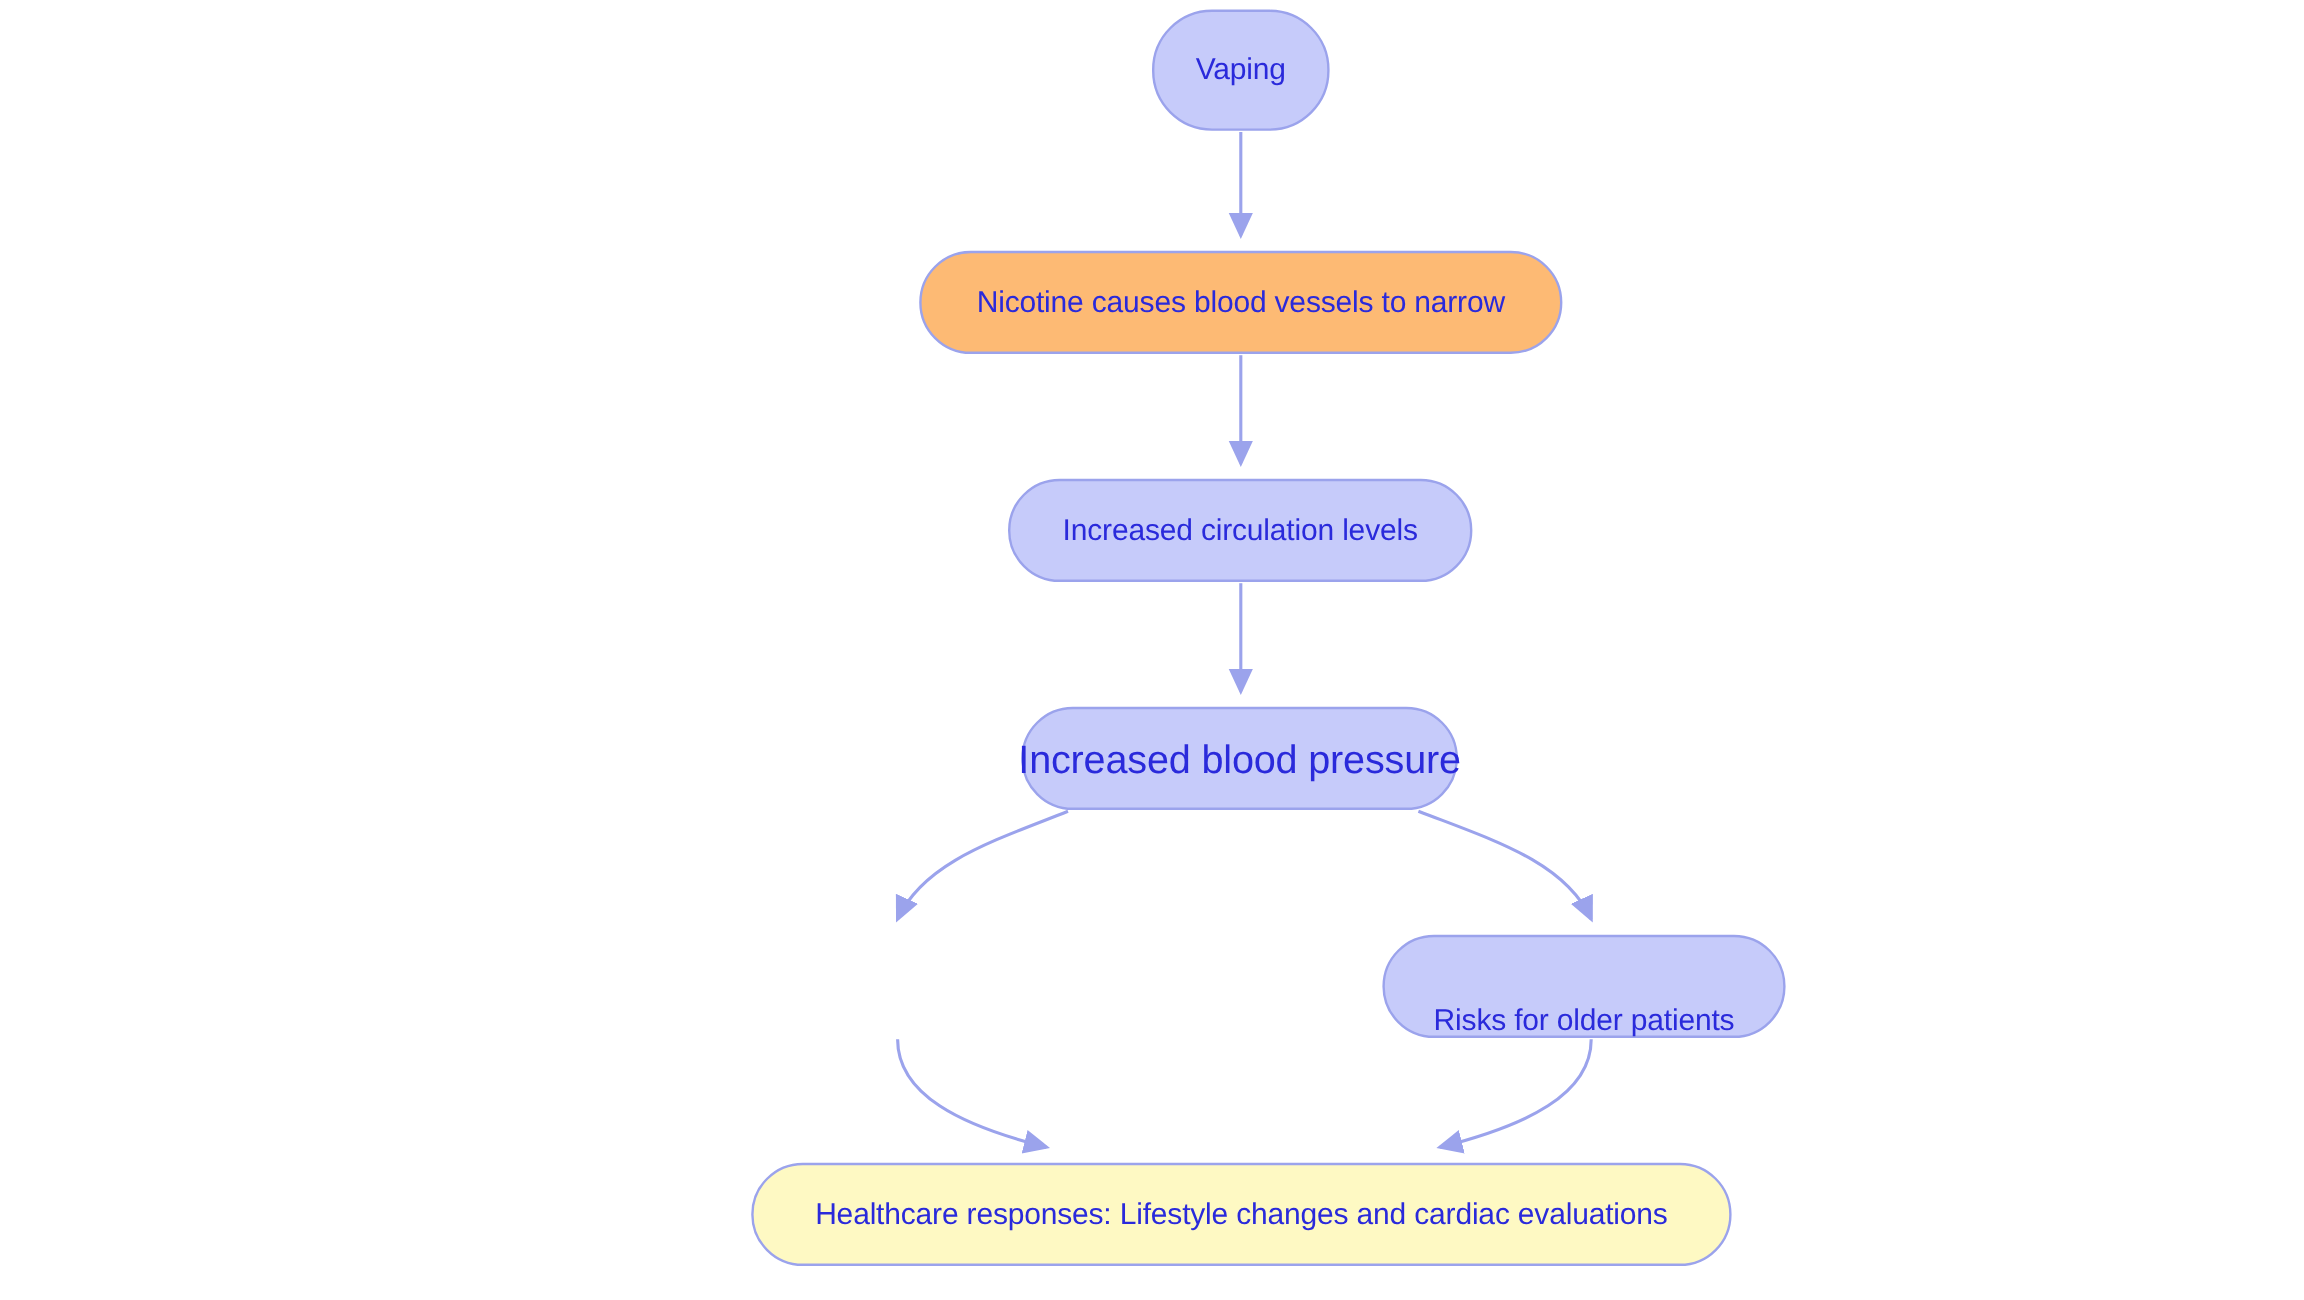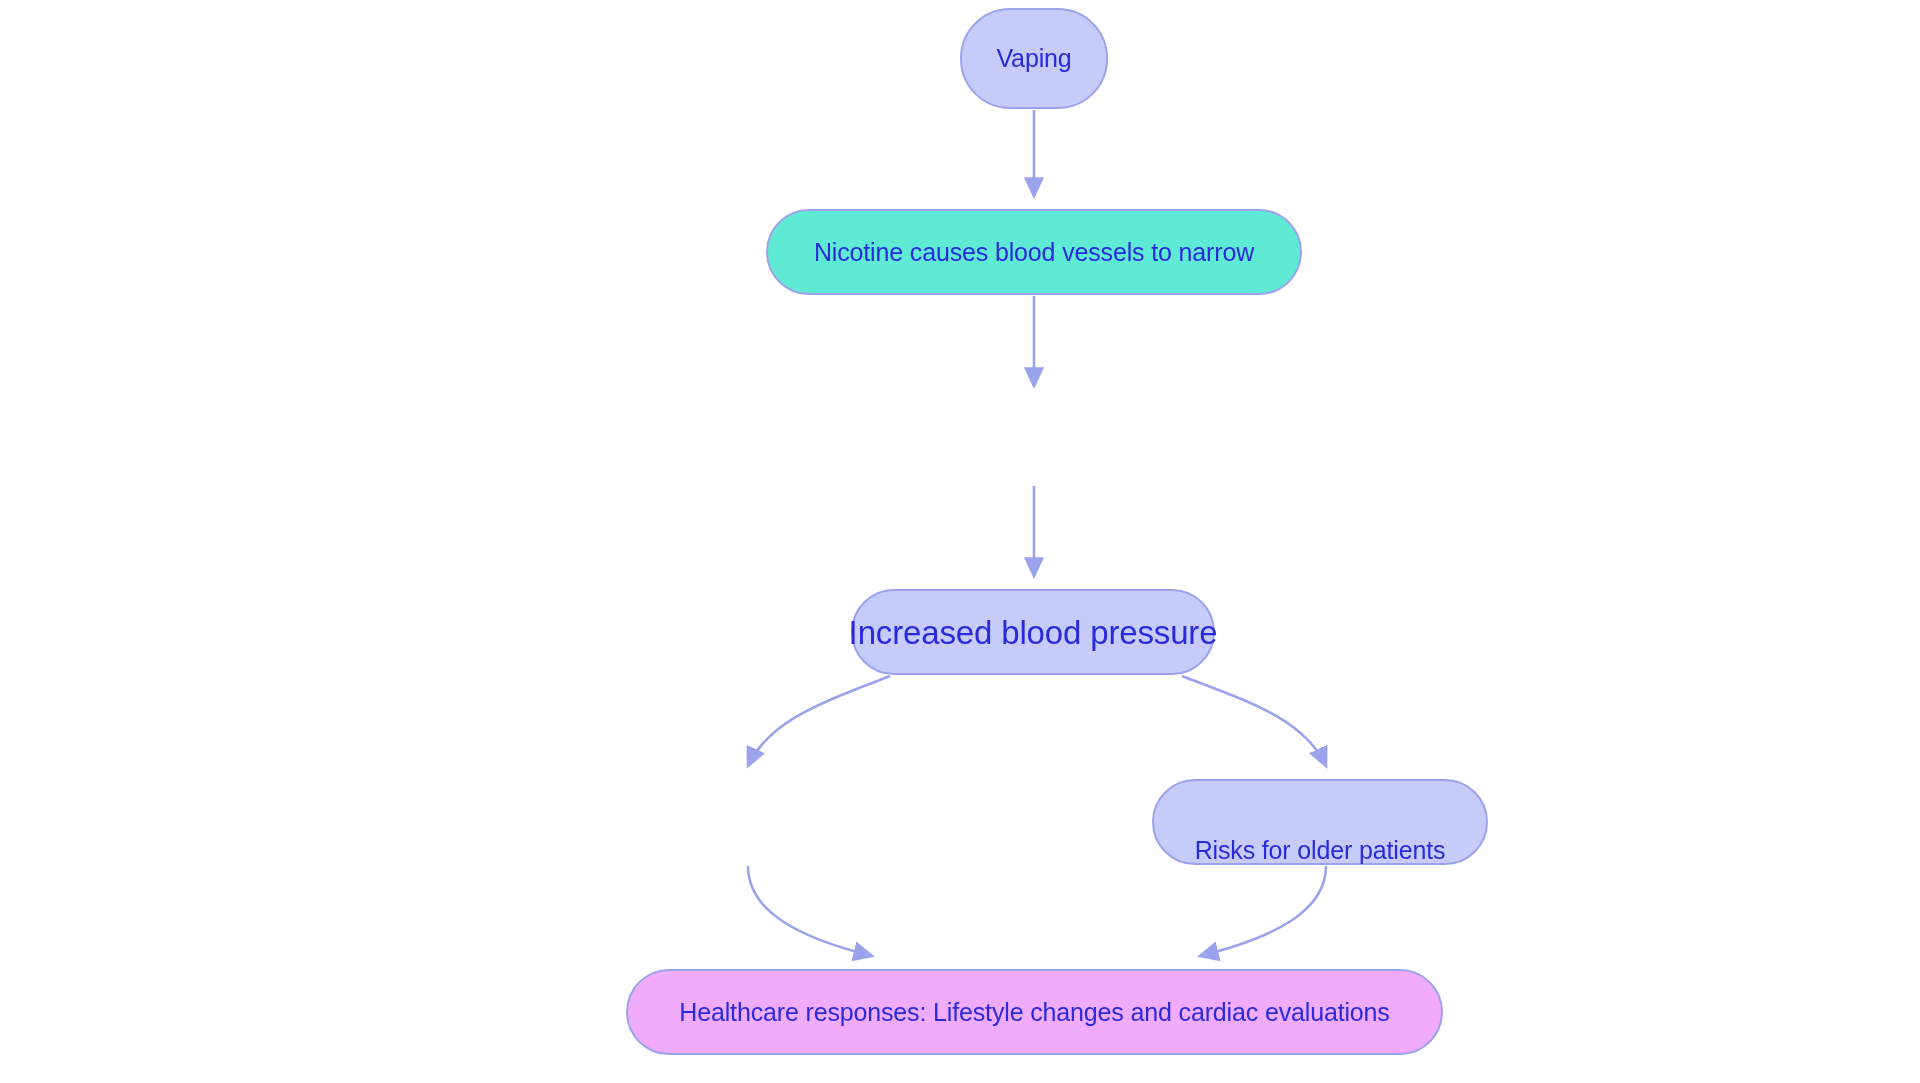--- a/index.html
+++ b/index.html
@@ -65,31 +65,34 @@
         <path d="M 1182 676 C 1244 700, 1304 718, 1326 766" fill="none" stroke="#9ba3ec" stroke-width="2.6" stroke-linecap="butt" marker-end="url(#arrowhead)"></path>
         <path d="M 748 866 C 748 912, 800 938, 872 956" fill="none" stroke="#9ba3ec" stroke-width="2.6" stroke-linecap="butt" marker-end="url(#arrowhead)"></path>
         <path d="M 1326 866 C 1326 912, 1272 938, 1200 956" fill="none" stroke="#9ba3ec" stroke-width="2.6" stroke-linecap="butt" marker-end="url(#arrowhead)"></path>
       </g>
   </svg>
 
   <div class="node" style="left: 960px; top: 8px; width: 148px; height: 101px; border-radius: 50px; font-size: 25px; background: rgb(198, 203, 250); border-color: rgb(155, 163, 236); color: rgb(42, 42, 219);">
     <span class="node-label">Vaping</span>
   </div>
 
-  <div class="node" style="left: 766px; top: 209px; width: 536px; height: 86px; border-radius: 43px; font-size: 25px; background: #5eead4; border-color: rgb(155, 163, 236); color: rgb(42, 42, 219);">
+  <div class="node" style="left: 766px; top: 209px; width: 536px; height: 86px; border-radius: 43px; font-size: 25px; background: #fdba74; border-color: rgb(155, 163, 236); color: rgb(42, 42, 219);">
     <span class="node-label">Nicotine causes blood vessels to narrow</span>
   </div>
 
+  <div class="node" style="left: 840px; top: 399px; width: 387px; height: 86px; border-radius: 43px; font-size: 25px; background: rgb(198, 203, 250); border-color: rgb(155, 163, 236); color: rgb(42, 42, 219);">
+    <span class="node-label">Increased circulation levels</span>
+  </div>
 
   <div class="node" style="left: 851px; top: 589px; width: 364px; height: 86px; border-radius: 43px; font-size: 33px; background: rgb(198, 203, 250); border-color: rgb(155, 163, 236); color: rgb(42, 42, 219);">
     <span class="node-label">Increased blood pressure</span>
   </div>
 
 
   <div class="node" style="left: 1152px; top: 779px; width: 336px; height: 86px; border-radius: 43px; font-size: 25px; background: rgb(198, 203, 250); border-color: rgb(155, 163, 236); color: rgb(42, 42, 219); align-items: flex-end;">
     <span class="node-label">Risks for older patients</span>
   </div>
 
-  <div class="node" style="left: 626px; top: 969px; width: 817px; height: 86px; border-radius: 43px; font-size: 25px; background: #f0abfc; border-color: rgb(155, 163, 236); color: rgb(42, 42, 219); text-align: right;">
+  <div class="node" style="left: 626px; top: 969px; width: 817px; height: 86px; border-radius: 43px; font-size: 25px; background: #fef9c3; border-color: rgb(155, 163, 236); color: rgb(42, 42, 219); text-align: right;">
     <span class="node-label">Healthcare responses: Lifestyle changes and cardiac evaluations</span>
   </div>
 
 </div>
 
 </body></html>

